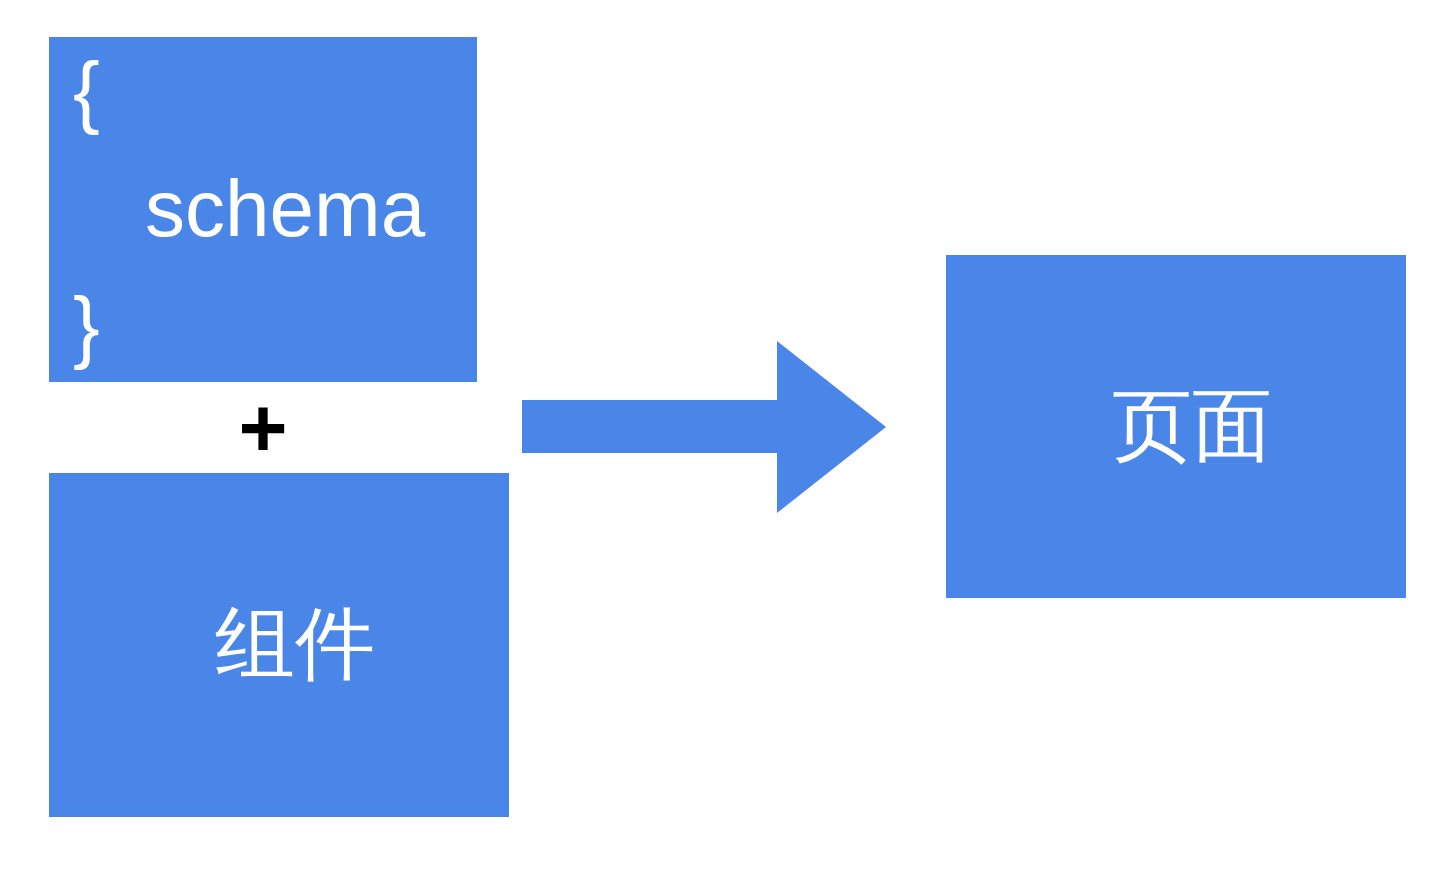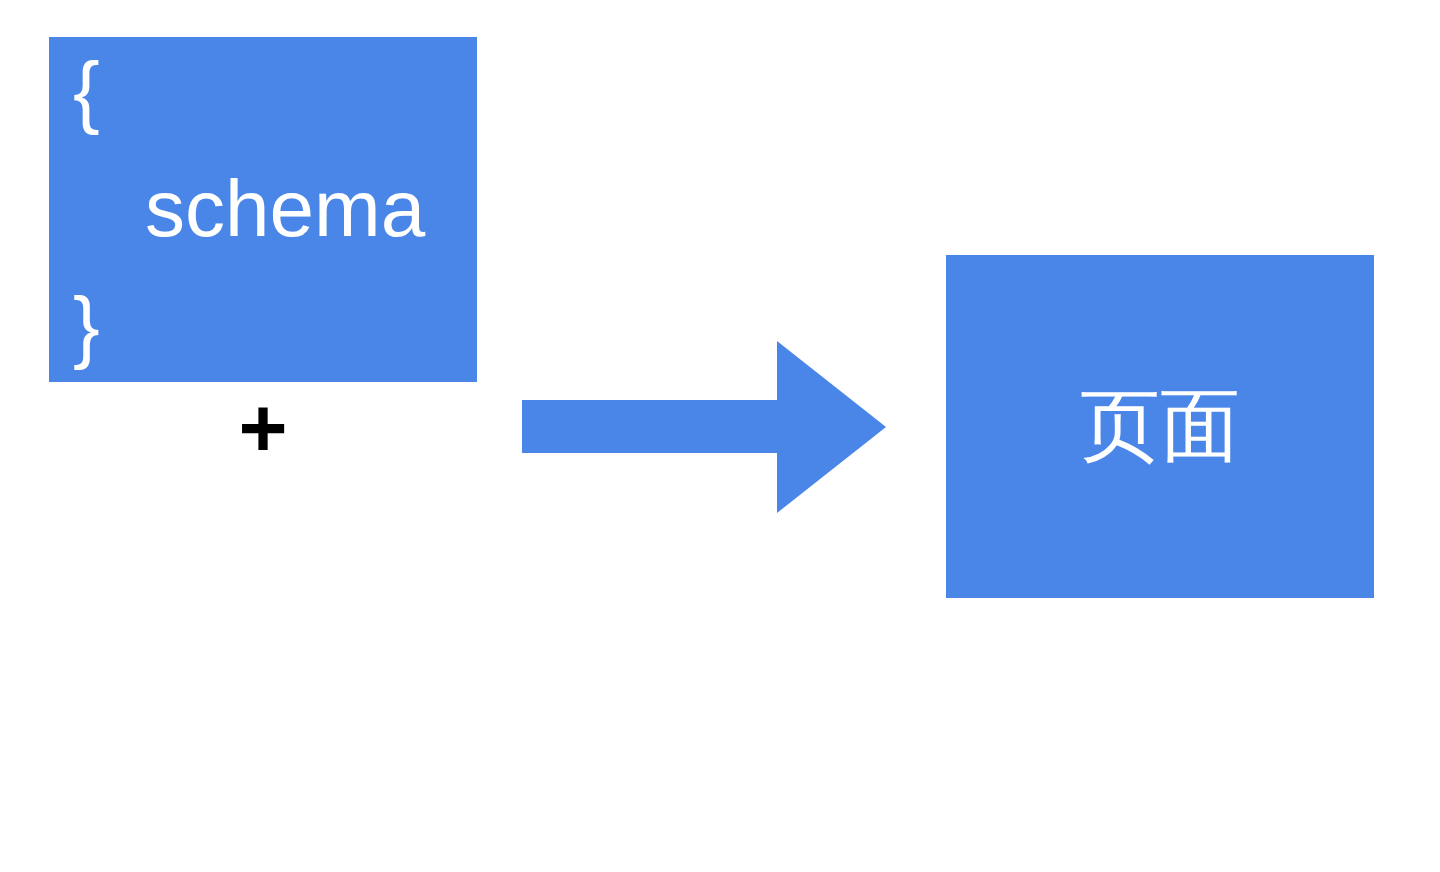--- a/index.html
+++ b/index.html
@@ -14,20 +14,21 @@
   .canvas {
     position: relative;
     width: 1440px;
     height: 872px;
     background: #ffffff;
   }
   .box {
     position: absolute;
     background: #4a86e8;
     color: #ffffff;
+    padding-left: 32px;
   }
   .schema-box {
     left: 49px;
     top: 37px;
     width: 428px;
     height: 345px;
     display: flex;
     flex-direction: column;
     justify-content: space-between;
     align-items: flex-start;
@@ -92,20 +93,23 @@
 <div class="canvas">
 
   <div class="box schema-box">
     <span class="brace">{</span>
     <span class="schema-label">schema</span>
     <span class="brace">}</span>
   </div>
 
   <div class="plus">+</div>
 
+  <div class="box component-box">
+    <span>组件</span>
+  </div>
 
   <svg class="arrow" width="364" height="172" viewBox="0 0 364 172" xmlns="http://www.w3.org/2000/svg">
     <rect x="0" y="59" width="268" height="53" fill="#4a86e8"></rect>
     <polygon points="255,0 364,86 255,172" fill="#4a86e8"></polygon>
   </svg>
 
   <div class="box page-box">
     <span>页面</span>
   </div>
 

